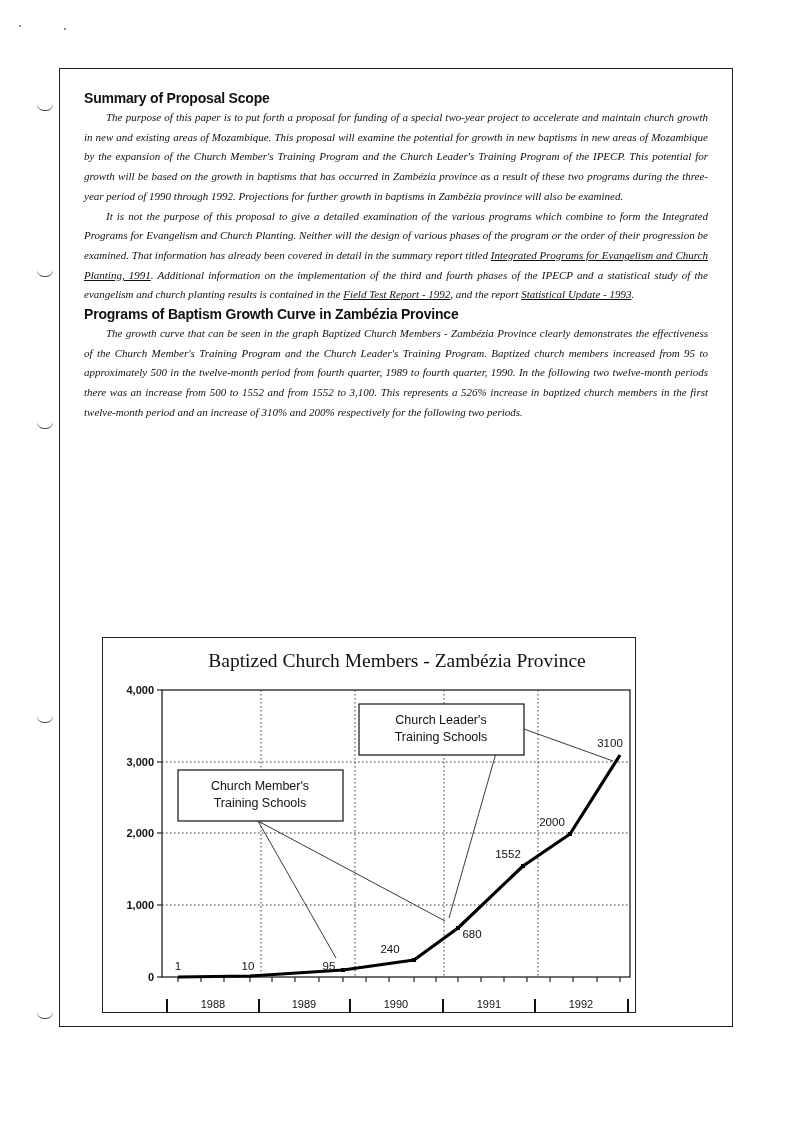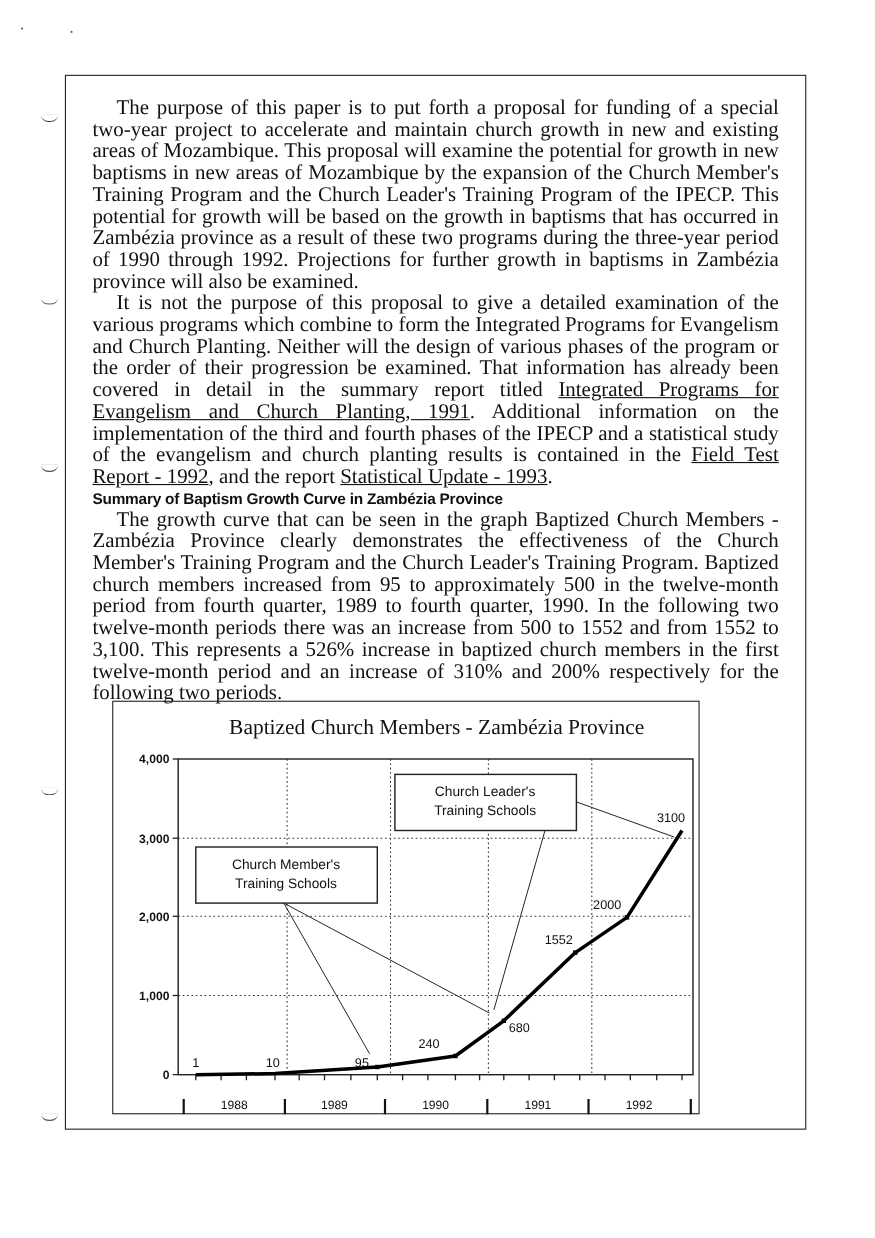--- a/index.html
+++ b/index.html
@@ -2,44 +2,45 @@
 <html><head>
 <meta charset="utf-8">
 <style>
   html, body { margin:0; padding:0; background:#ffffff; }
   body { width:795px; height:1125px; position:relative; overflow:hidden; font-family:"Liberation Serif", serif; color:#111; }
   .page-border { position:absolute; left:59px; top:68px; width:674px; height:959px; border:1.5px solid #222; box-sizing:border-box; }
   .margin-mark { position:absolute; width:16px; height:6px; border-bottom:1px solid #444; border-radius:0 0 10px 10px; }
   .speck { position:absolute; width:2px; height:2px; background:#666; border-radius:1px; }
   .content { position:absolute; left:84px; top:89px; width:624px; }
   h2.sec { font-family:"Liberation Sans", sans-serif; font-weight:bold; font-size:14px; margin:0; line-height:19px; letter-spacing:-0.2px; }
-  p.body { margin:0; font-size:19px; line-height:19.7px; text-align:justify; text-indent:22px; }
+  p.body { margin:0; font-size:11px; line-height:19.7px; text-align:justify; text-indent:22px;font-style:italic; }
   p.gap { }
   .u { text-decoration:underline; }
   .sec2 { margin-top:16px; }
   .chart-box { position:absolute; left:102px; top:637px; width:534px; height:376px; border:1.5px solid #222; box-sizing:border-box; }
   .chart-svg { position:absolute; left:0; top:0; }
 </style>
 </head>
 <body>
 
 <div class="speck" style="left:19px;top:25px;"></div>
 <div class="speck" style="left:64px;top:28px;"></div>
 <div class="margin-mark" style="left:37px;top:104px;"></div>
 <div class="margin-mark" style="left:37px;top:270px;"></div>
 <div class="margin-mark" style="left:37px;top:422px;"></div>
 <div class="margin-mark" style="left:37px;top:716px;"></div>
 <div class="margin-mark" style="left:37px;top:1012px;"></div>
 
 <div class="page-border"></div>
 
 <div class="content">
+  <h2 class="sec">Summary of Proposal Scope</h2>
   <p class="body">The purpose of this paper is to put forth a proposal for funding of a special two-year project to accelerate and maintain church growth in new and existing areas of Mozambique.  This proposal will examine the potential for growth in new baptisms in new areas of Mozambique by the expansion of the Church Member's Training Program and the Church Leader's Training Program of the IPECP.  This potential for growth will be based on the growth in baptisms that has occurred in Zambézia province as a result of these two programs during the three-year period of 1990 through 1992.  Projections for further growth in baptisms in Zambézia province will also be examined.</p>
   <p class="body gap"><span>It is not the purpose of this proposal to give a detailed examination of the various programs which combine to form the Integrated Programs for Evangelism and Church Planting.  Neither will the design of various phases of the program or the order of their progression be examined. That information has already been covered in detail in the summary report titled </span><span class="u">Integrated Programs for Evangelism and Church Planting, 1991</span><span>.  Additional information on the implementation of the third and fourth phases of the IPECP and a statistical study of the evangelism and church planting results is contained in the </span><span class="u">Field Test Report - 1992</span><span>, and the report </span><span class="u">Statistical Update - 1993</span><span>.</span></p>
-  <h2 class="sec sec2">Summary of Baptism Growth Curve in Zambézia Province</h2>
+  <h2 class="sec sec2">Programs of Baptism Growth Curve in Zambézia Province</h2>
   <p class="body">The growth curve that can be seen in the graph Baptized Church Members - Zambézia Province clearly demonstrates the effectiveness of the Church Member's Training Program and the Church Leader's Training Program.  Baptized church members increased from 95 to approximately 500 in the twelve-month period from fourth quarter, 1989 to fourth quarter, 1990.  In the following two twelve-month periods there was an increase from 500 to 1552 and from 1552 to 3,100.  This represents a 526% increase in baptized church members in the first twelve-month period and an increase of 310% and 200% respectively for the following two periods.</p>
 </div>
 
 <div class="chart-box"></div>
 
 <svg class="chart-svg" width="795" height="1125" xmlns="http://www.w3.org/2000/svg">
   <text x="397" y="667" text-anchor="middle" font-family="Liberation Serif, serif" font-size="19.5" fill="#111">Baptized Church Members - Zambézia Province</text>
 
   <rect x="162" y="690" width="468" height="287" fill="none" stroke="#222" stroke-width="1.3"></rect>
 

